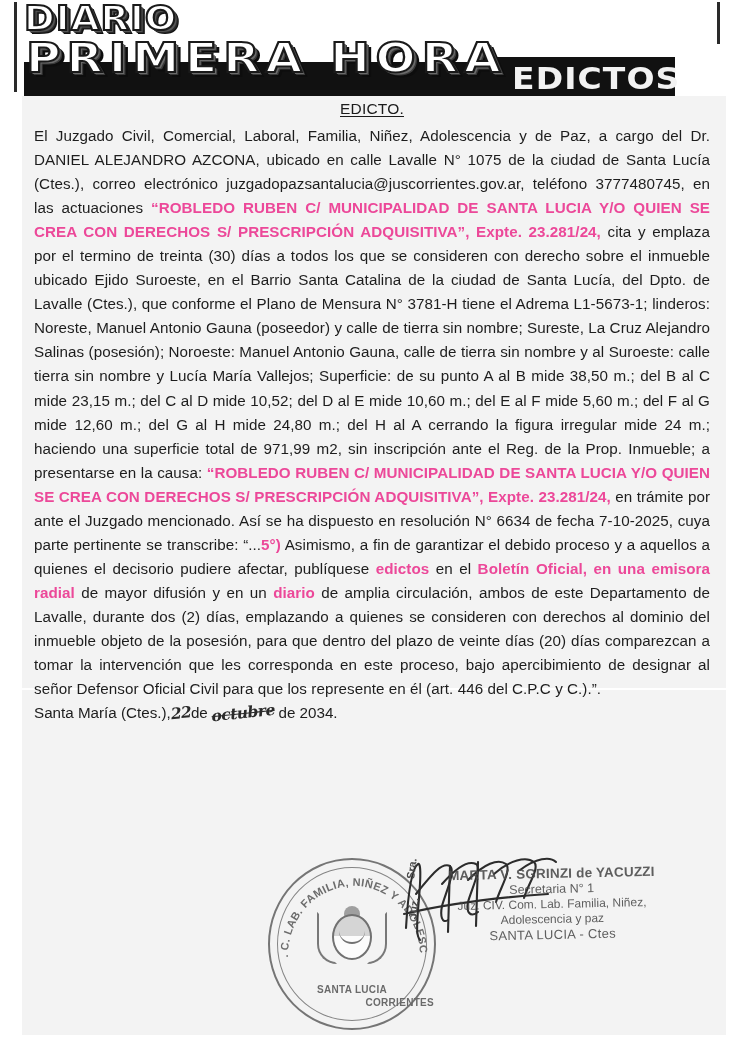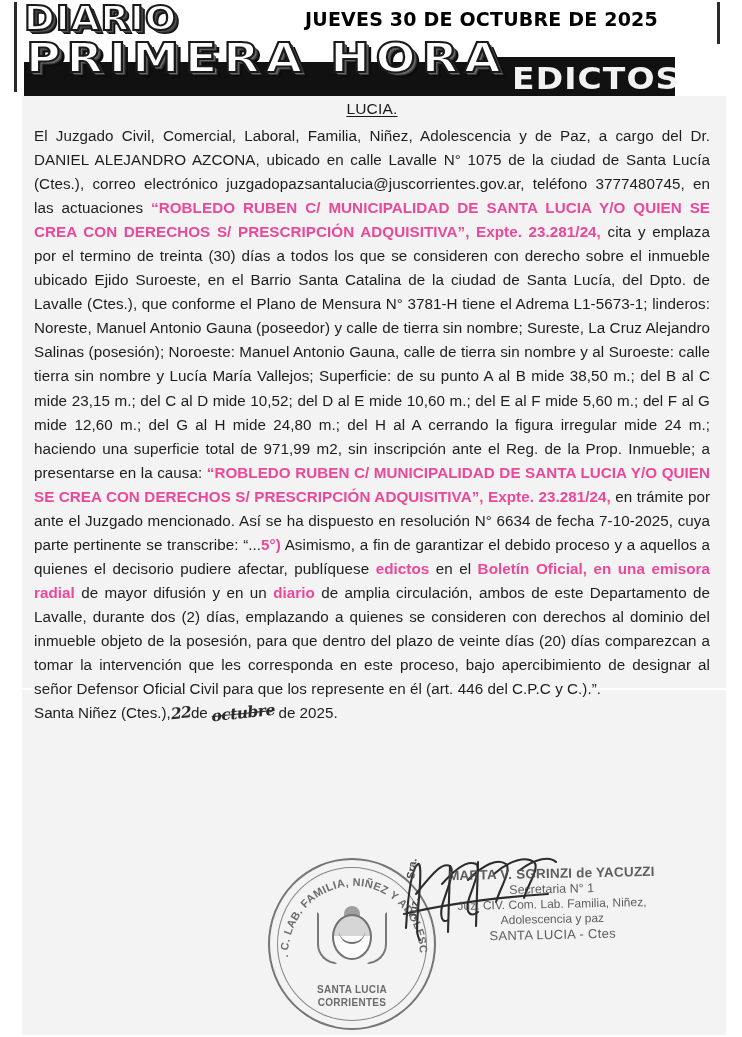--- a/index.html
+++ b/index.html
@@ -259,21 +259,21 @@
     width: 100%;
     text-align: center;
     font-family: "Liberation Sans", sans-serif;
     font-size: 8.5px;
     font-weight: 700;
     color: #4c4c4c;
     letter-spacing: 0.3px;
     margin-top: 6px;
   }
   .seal-city { top: 118px; font-size: 10px; }
-  .seal-prov { top: 131px; font-size: 10px; }
+  .seal-prov { top: 131px; font-size: 10px; text-align: right; }
 
   .seal-arc {
     position: absolute;
     left: 0; top: 0;
     width: 168px; height: 172px;
     pointer-events: none;
   }
   .seal-arc text {
     font-family: "Liberation Sans", sans-serif;
     font-size: 11px;
@@ -335,39 +335,38 @@
   <div class="paper-band band-a"></div>
   <div class="paper-band band-b"></div>
   <div class="seam" style="top:688px"></div>
 
   <div id="masthead">
     <div class="mast-rule-left"></div>
     <div class="mast-rule-right"></div>
 
     <div class="mast-diario">DIARIO</div>
 
-    <div class="mast-date">JUEVES 30 DE OCTUBRE DE 2025</div>
 
     <div class="mast-blackbar"></div>
     <div class="mast-blackbar-2"></div>
 
     <div class="mast-primera">PRIMERA HORA</div>
 
     <div class="mast-edictos">EDICTOS</div>
   </div>
 
   <div id="doc">
 
     <div class="doc-title">
-      <span>LUCIA.</span>
+      <span>EDICTO.</span>
     </div>
 
     <p class="para"><span>El Juzgado Civil, Comercial, Laboral, Familia, Niñez, Adolescencia  y de Paz, a cargo del Dr. DANIEL ALEJANDRO AZCONA, ubicado en calle Lavalle N° 1075 de la ciudad de Santa Lucía (Ctes.), correo electrónico juzgadopazsantalucia@juscorrientes.gov.ar, teléfono 3777480745, en las actuaciones </span><b>“ROBLEDO RUBEN C/ MUNICIPALIDAD DE SANTA LUCIA Y/O QUIEN SE CREA CON DERECHOS S/ PRESCRIPCIÓN ADQUISITIVA”, Expte. 23.281/24,</b><span> cita y emplaza por el termino de treinta (30) días a todos los que se consideren con derecho sobre el inmueble ubicado Ejido Suroeste, en el Barrio Santa Catalina de la ciudad de Santa Lucía, del Dpto. de Lavalle (Ctes.), que conforme el Plano de Mensura N° 3781-H tiene el Adrema L1-5673-1; linderos: Noreste, Manuel Antonio Gauna (poseedor) y calle de tierra sin nombre; Sureste, La Cruz Alejandro Salinas (posesión); Noroeste: Manuel Antonio Gauna, calle de tierra sin nombre y al Suroeste: calle tierra sin nombre y Lucía María Vallejos; Superficie: de su punto A al B mide 38,50 m.; del B al C mide 23,15 m.; del C al D mide 10,52; del D al E mide 10,60 m.; del E al F mide 5,60 m.; del F al G mide 12,60 m.; del G al H mide 24,80 m.; del H al A cerrando la figura irregular mide 24 m.; haciendo una superficie total de 971,99 m2, sin inscripción ante el Reg. de la Prop. Inmueble; a presentarse en la causa: </span><b>“ROBLEDO RUBEN C/ MUNICIPALIDAD DE SANTA LUCIA Y/O QUIEN SE CREA CON DERECHOS S/ PRESCRIPCIÓN ADQUISITIVA”, Expte. 23.281/24,</b><span> en trámite por ante el Juzgado mencionado. Así se ha dispuesto en resolución N° 6634 de fecha 7-10-2025, cuya parte pertinente se transcribe: “...</span><b>5°)</b><span> Asimismo, a fin de garantizar el debido proceso y a aquellos a quienes el decisorio pudiere afectar,  publíquese </span><b>edictos</b><span> en el </span><b>Boletín Oficial, en una emisora radial</b><span> de mayor difusión  y en un </span><b>diario</b><span>  de amplia circulación, ambos de este Departamento de Lavalle, durante dos (2) días, emplazando a  quienes se consideren con derechos al dominio del inmueble objeto de la posesión,  para que dentro del plazo de veinte días (20) días comparezcan a tomar la intervención que les corresponda en este proceso, bajo apercibimiento de designar al señor Defensor Oficial Civil para que los represente en él (art. 446 del C.P.C y C.).”.</span></p>
 
-    <p class="closing"><span>Santa Niñez (Ctes.),</span><span class="hand">22</span><span>de</span> <span class="hand hand-strike">octubre</span> <span>de 2025.</span></p>
+    <p class="closing"><span>Santa María (Ctes.),</span><span class="hand">22</span><span>de</span> <span class="hand hand-strike">octubre</span> <span>de 2034.</span></p>
   </div>
 
   <div id="sigzone">
 
     <div class="seal">
       <div class="seal-inner"></div>
 
       <svg class="seal-arc" viewBox="0 0 168 172">
         <defs>
           <path id="arcTop" d="M 18,96 A 66,70 0 1 1 150,96" fill="none"></path>

